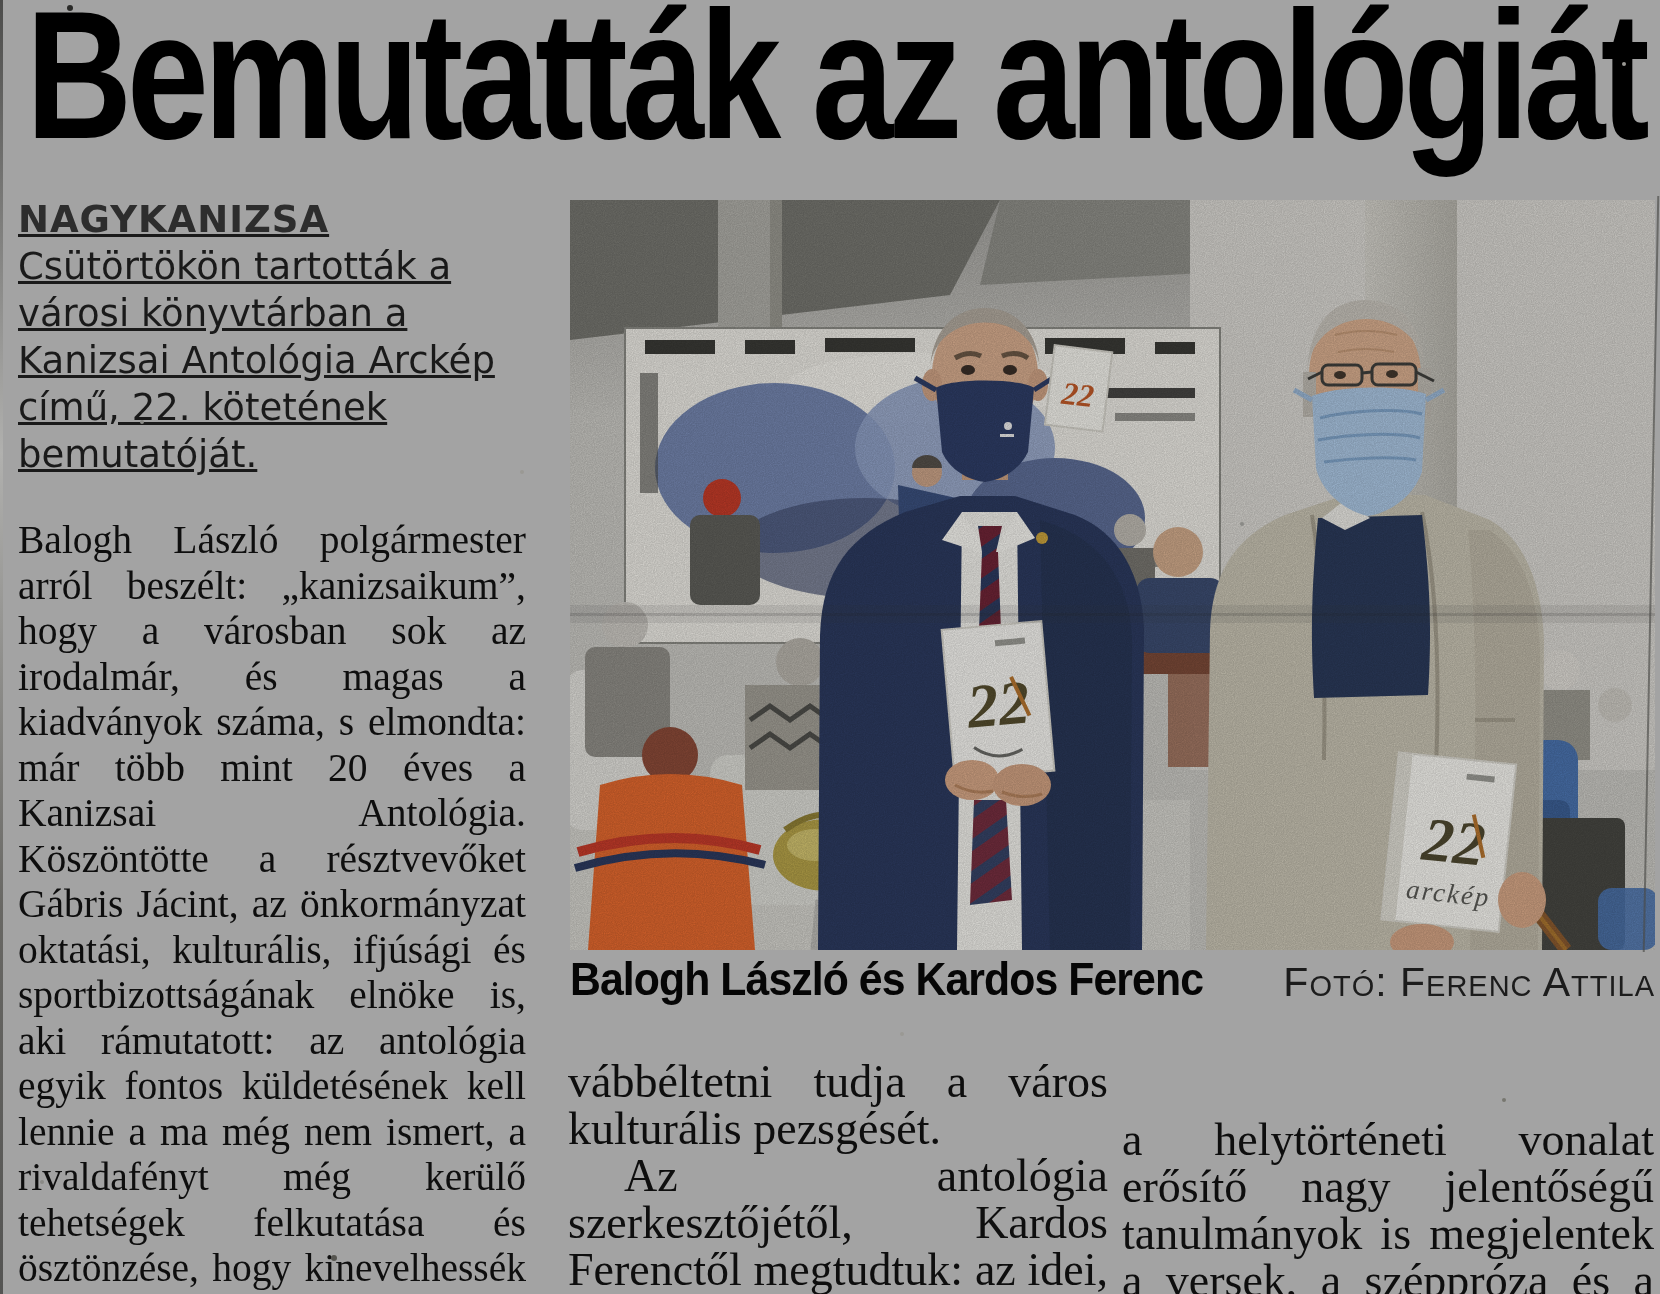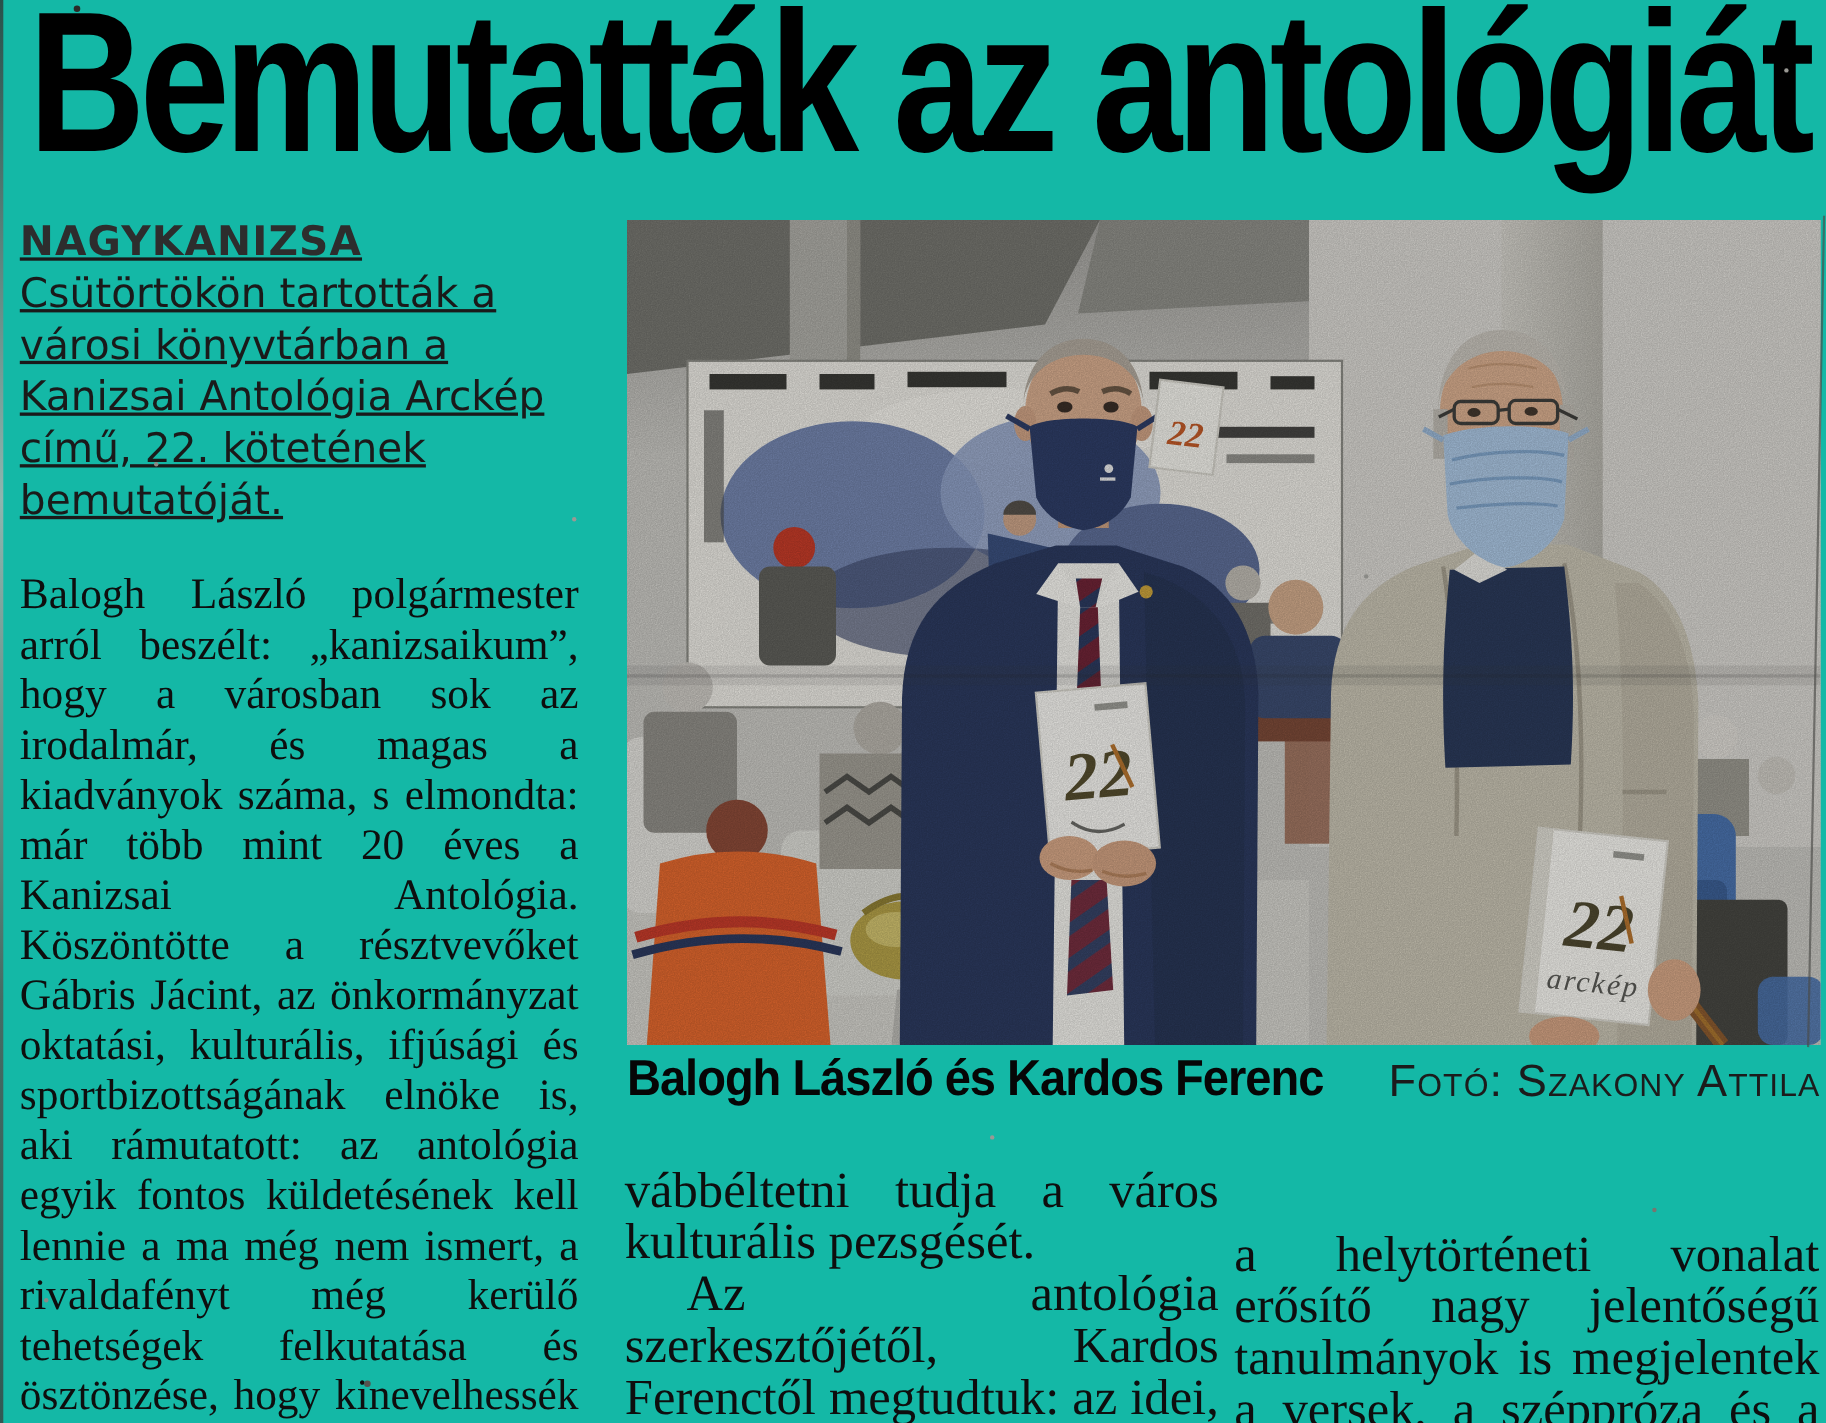--- a/index.html
+++ b/index.html
@@ -1,18 +1,18 @@
 <!DOCTYPE html>
 <html lang="hu"><head>
 <meta charset="utf-8">
 <style>
   html,body{margin:0;padding:0;background:#dcdcd8;}
   .page{
     position:relative;width:1660px;height:1294px;margin:0 auto;
-    background:#14b8a6;overflow:hidden;
+    background:#a3a3a3;overflow:hidden;
     font-family:"Liberation Serif",serif;color:#101010;
   }
   
   .headline{
     position:absolute;left:26px;top:-16px;margin:0;white-space:nowrap;
     font-family:"Liberation Sans",sans-serif;font-weight:700;
     font-size:175px;line-height:1;letter-spacing:-6px;color:#000;
     transform:scale(0.84,1.04);transform-origin:0 0;
   }
   
@@ -277,21 +277,21 @@
       </g>
 
       <rect x="0" y="405" width="1085" height="18" fill="#3c3c38" opacity=".10"></rect>
       <rect x="0" y="413" width="1085" height="3" fill="#2e2e2a" opacity=".16"></rect>
       <rect x="0" y="0" width="1085" height="750" filter="url(#grain)" opacity=".22"></rect>
     </svg>
   </div>
 
   <div class="caption-row">
     <div class="caption">Balogh László és Kardos Ferenc</div>
-    <div class="credit">Fotó: Szakony Attila</div>
+    <div class="credit">Fotó: Ferenc Attila</div>
   </div>
 
   <div class="col2">
     <p>vábbéltetni tudja a város kulturális pezsgését.</p>
     <p class="indent">Az antológia szerkesztőjétől, Kardos Ferenctől megtudtuk: az idei, 41. kötetben</p>
   </div>
 
   <div class="col3">
     <p>a helytörténeti vonalat erősítő nagy jelentőségű tanulmányok is megjelentek a versek, a széppróza és a grafikák, fotográfiák mellett.</p>
     <div class="hba">HBA</div>

